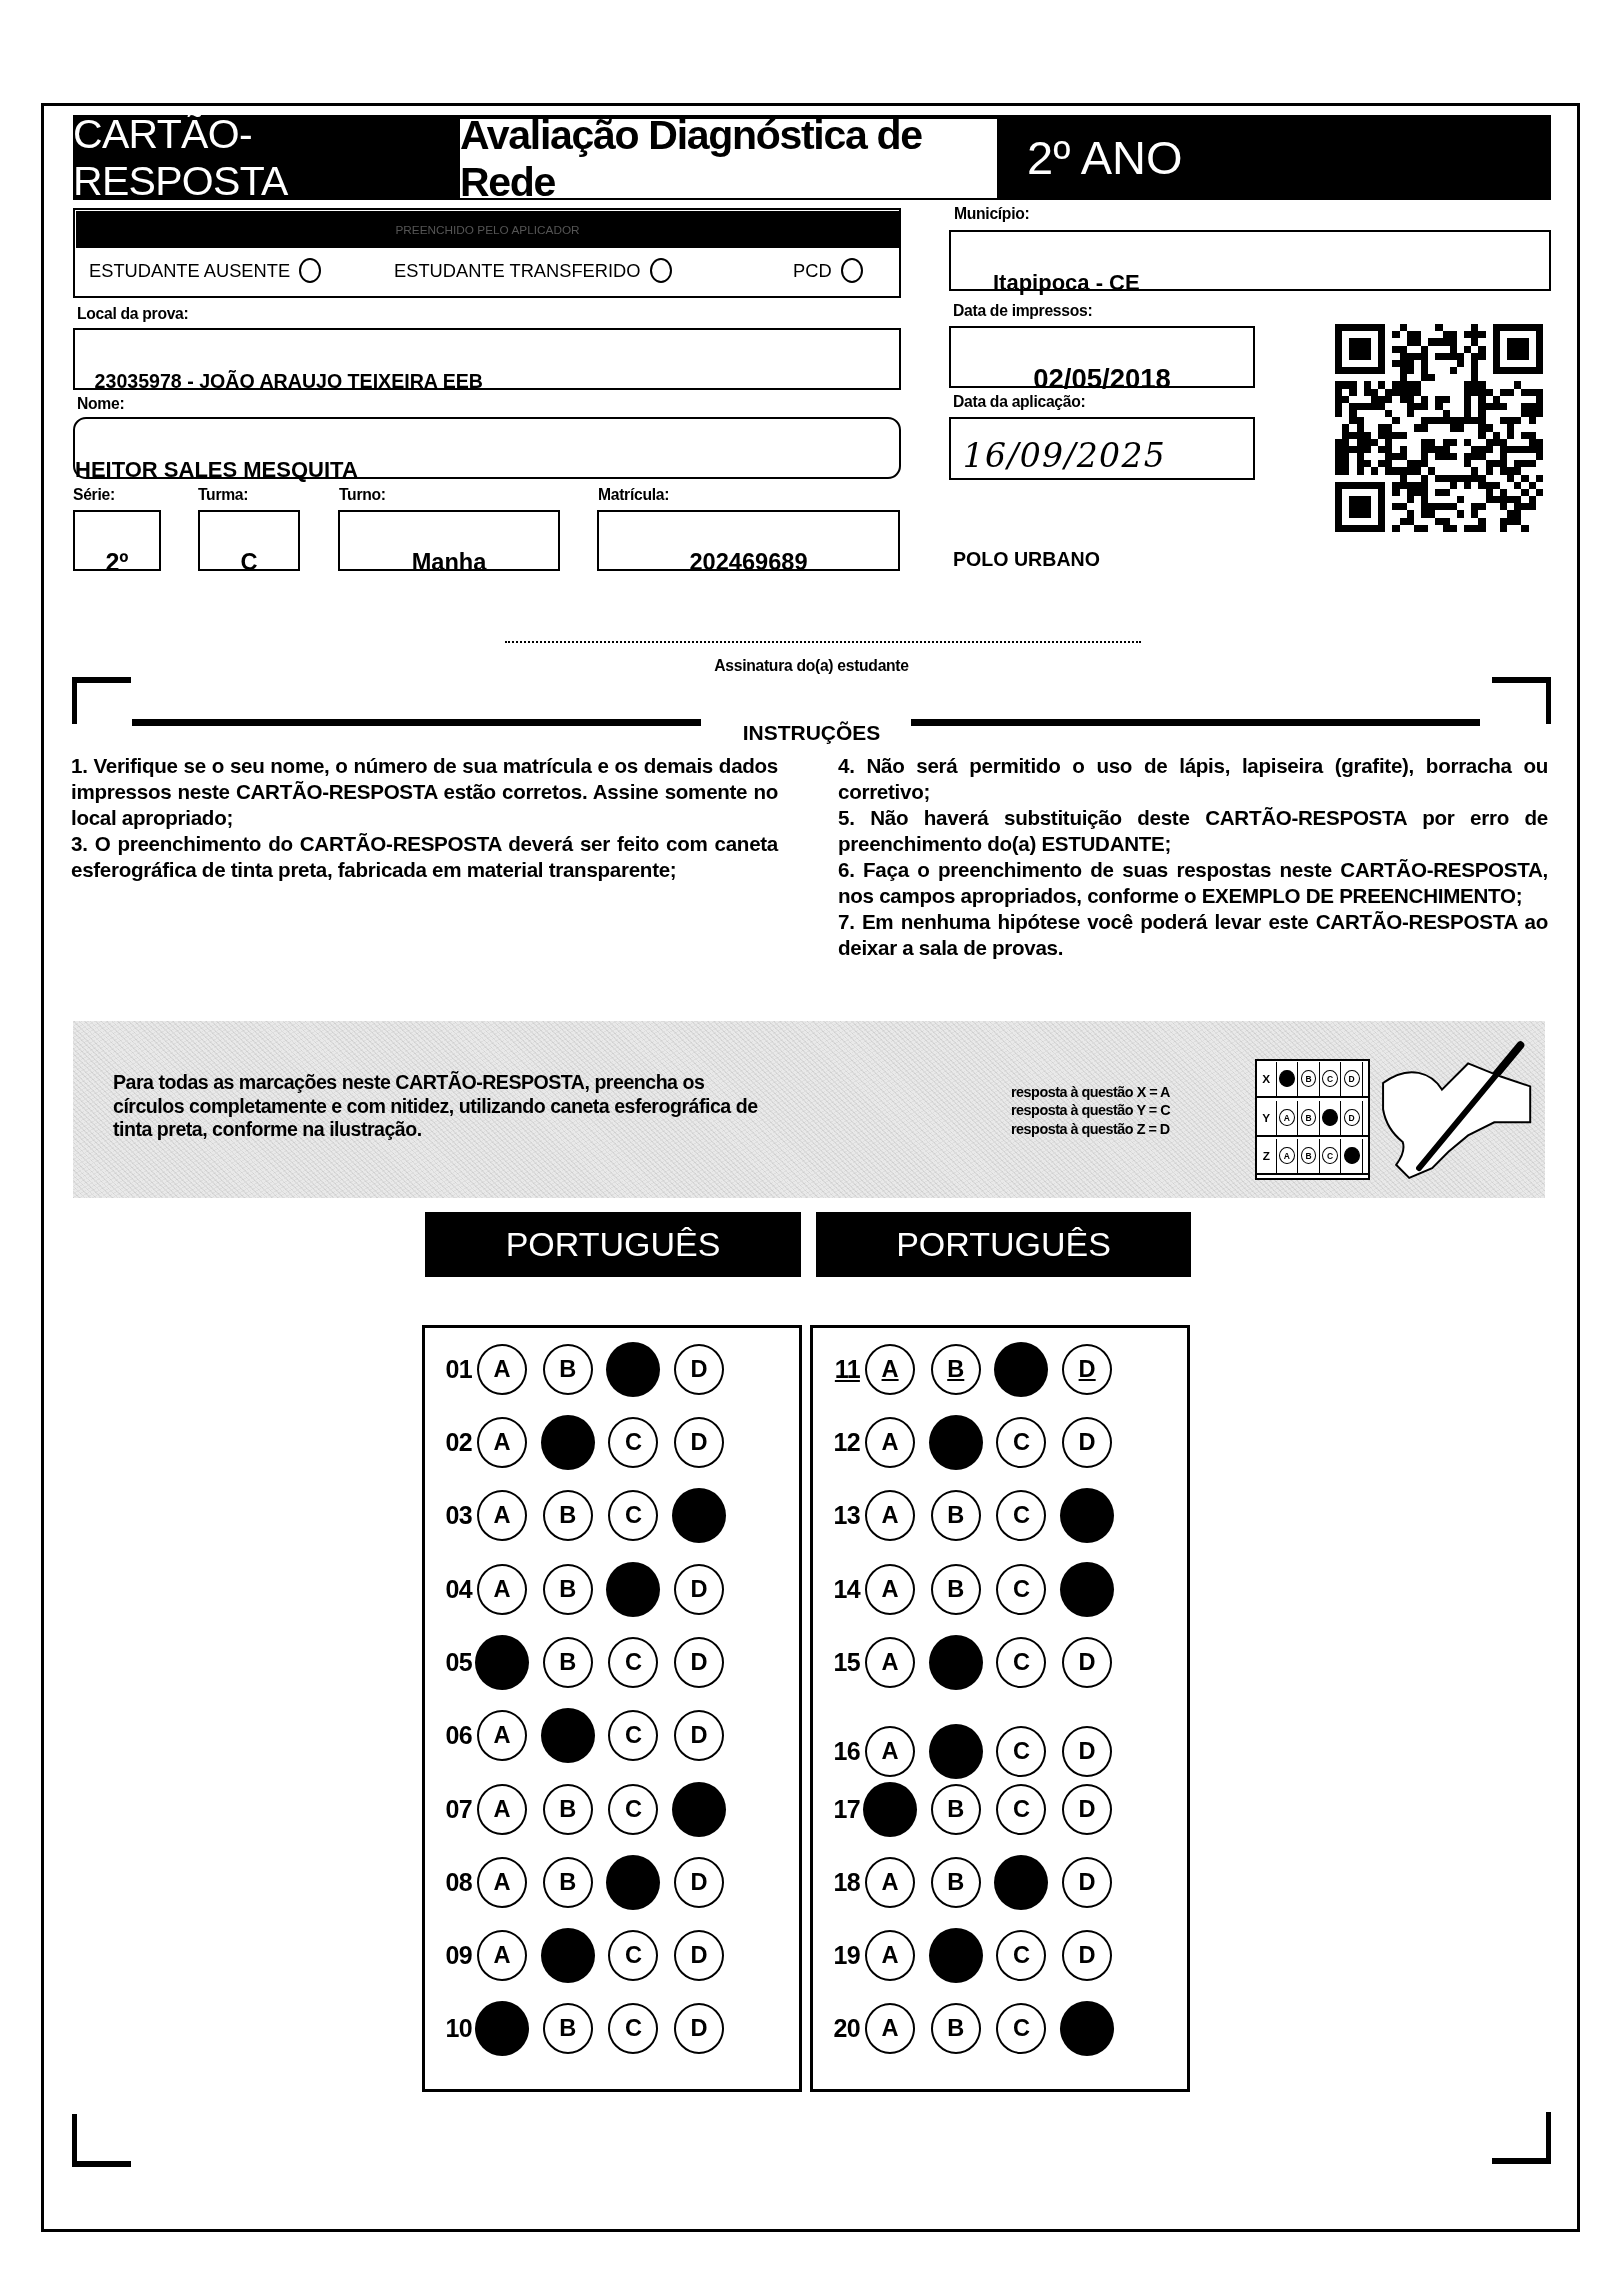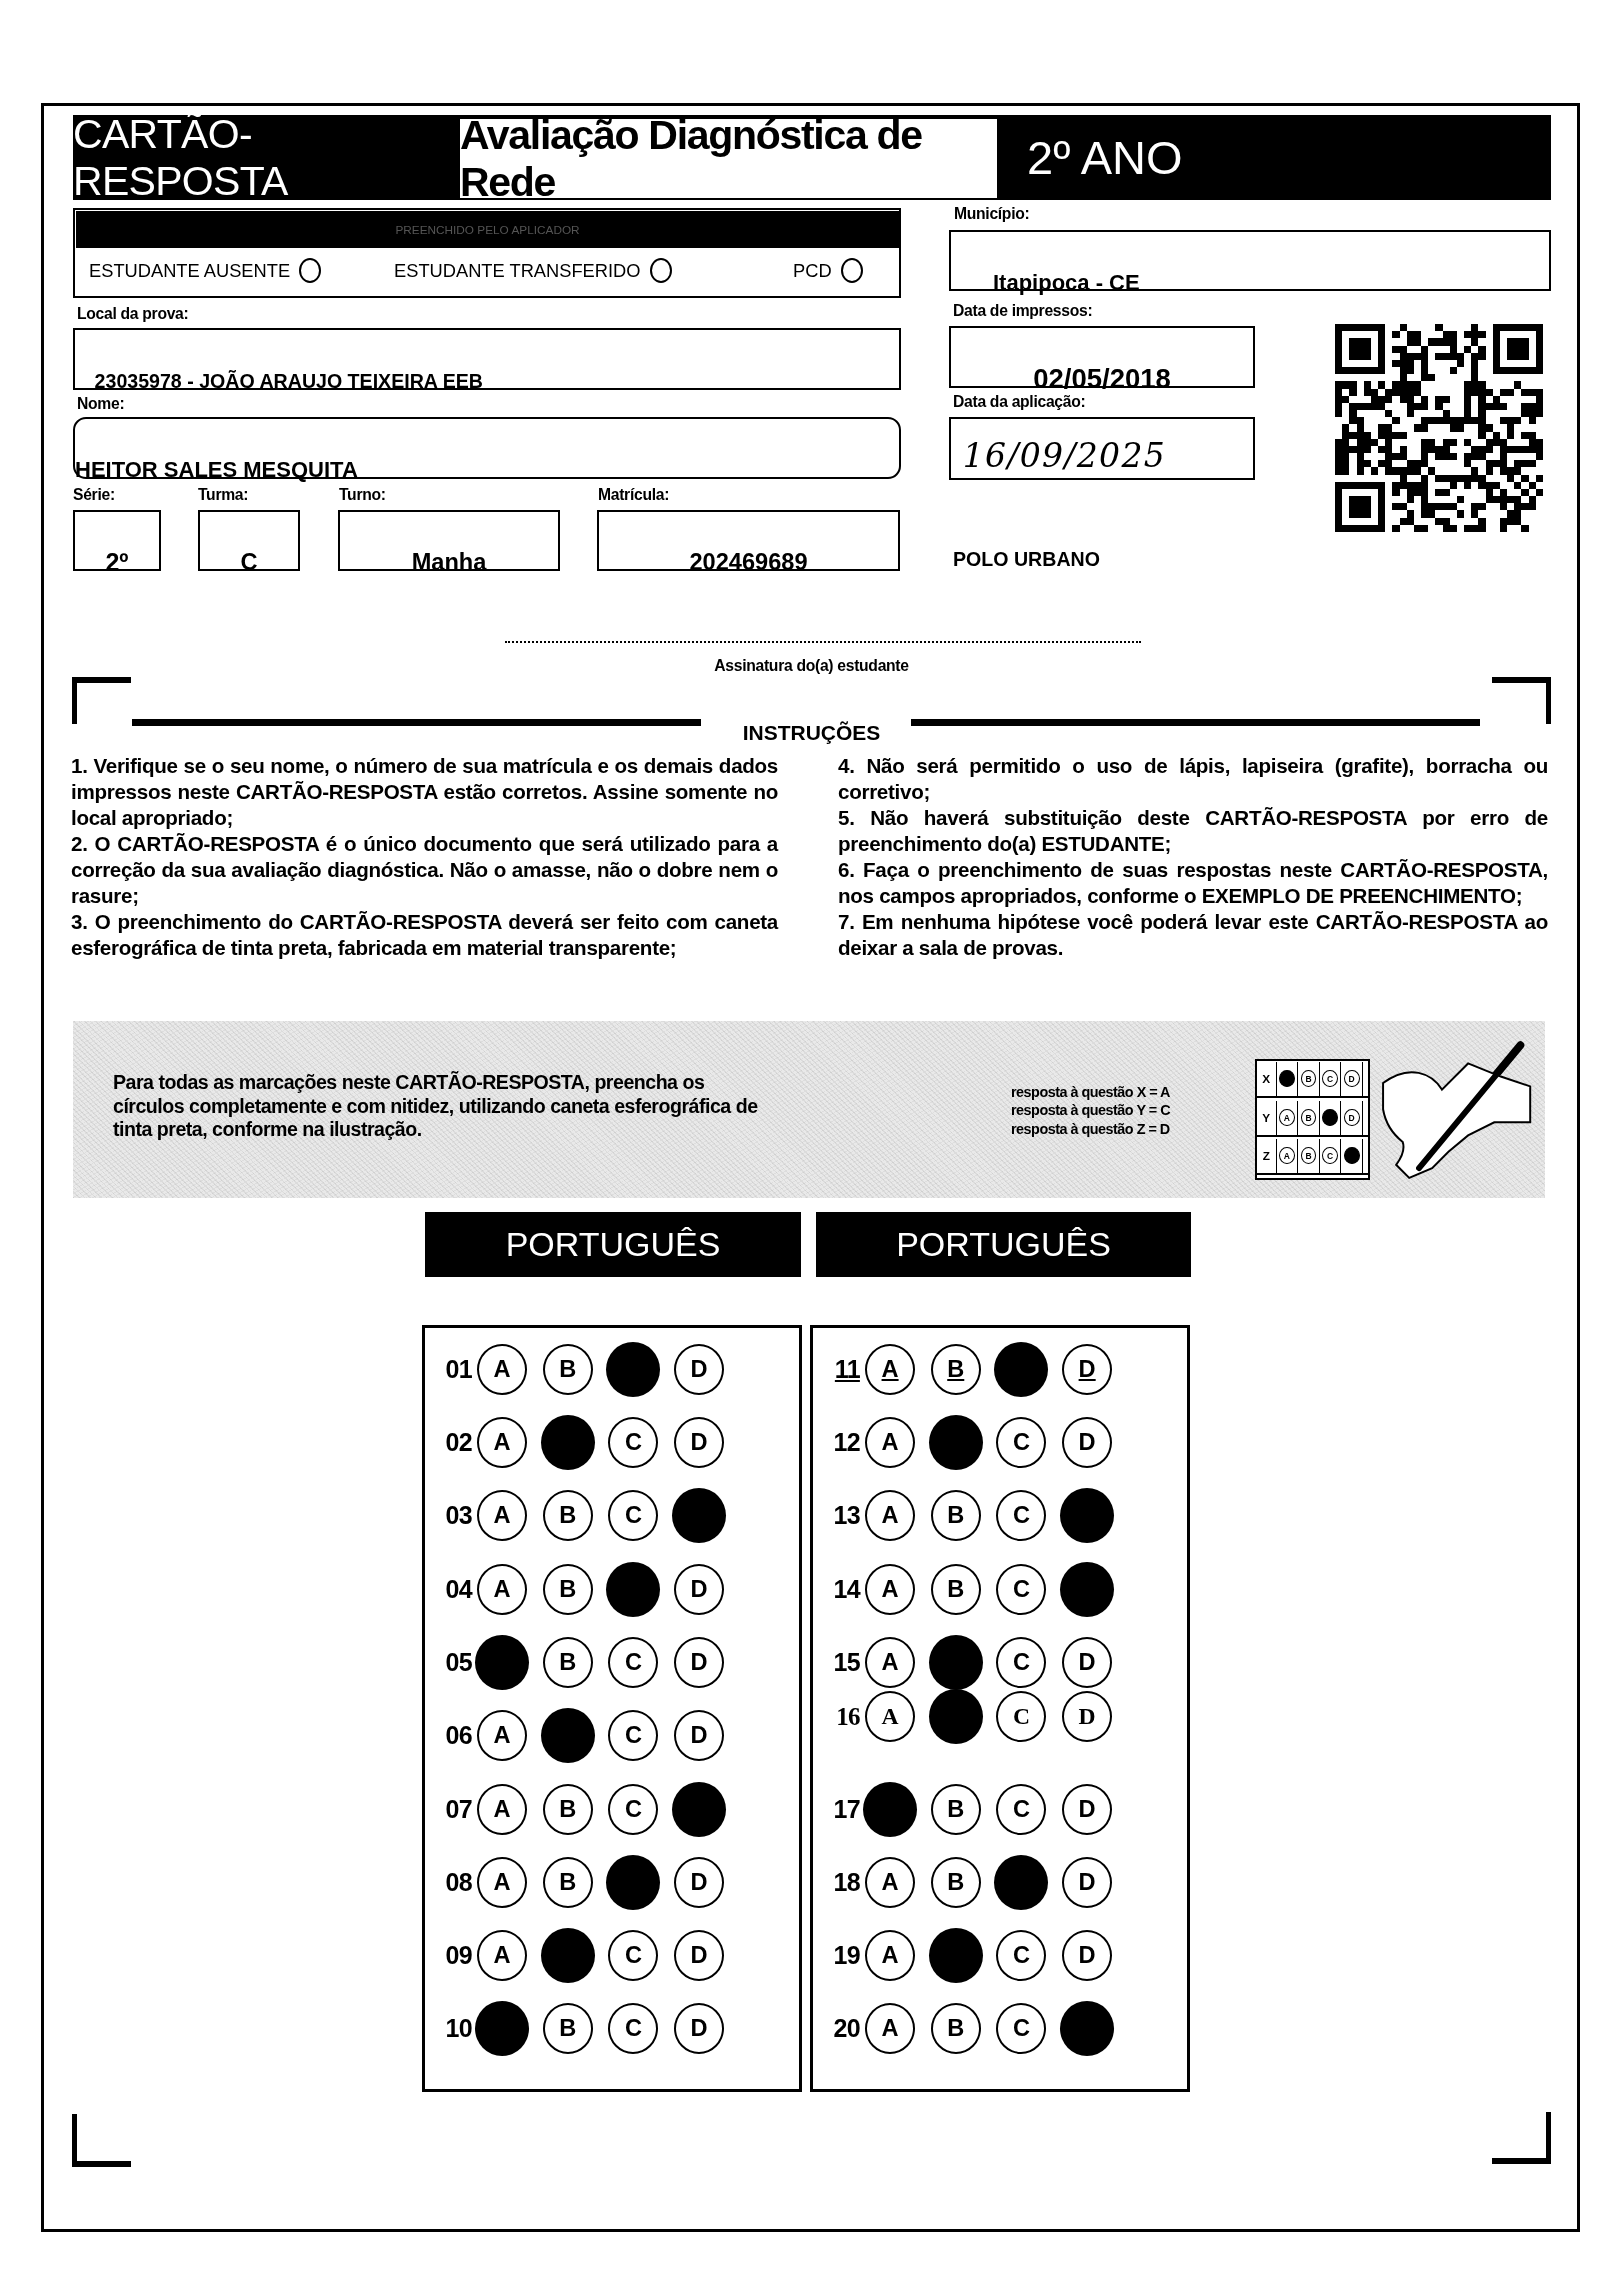--- a/index.html
+++ b/index.html
@@ -472,21 +472,20 @@
 <div class="abs corner" style="left:72px; top:2161px; width:59px; height:5.9px;"></div>
 <div class="abs corner" style="left:1546px; top:2112px; width:5.2px; height:52px;"></div>
 <div class="abs corner" style="left:1492px; top:2158px; width:59px; height:5.9px;"></div>
 
 <div class="abs corner" style="left:132px; top:719px; width:569px; height:6.5px;"></div>
 <div class="abs corner" style="left:911px; top:719px; width:569px; height:6.5px;"></div>
 <div class="abs" style="left:0; width:1623px; top:721px; text-align:center; font-size:21px; font-weight:bold;">INSTRUÇÕES</div>
 
 <div class="abs instr-col" style="left:71px; width:707px;">
   <div>1. Verifique se o seu nome, o número de sua matrícula e os demais dados impressos neste CARTÃO-RESPOSTA estão corretos. Assine somente no local apropriado;</div>
-  <div>2. O CARTÃO-RESPOSTA é o único documento que será utilizado para a correção da sua avaliação diagnóstica. Não o amasse, não o dobre nem o rasure;</div>
   <div>3. O preenchimento do CARTÃO-RESPOSTA deverá ser feito com caneta esferográfica de tinta preta, fabricada em material transparente;</div>
 </div>
 <div class="abs instr-col" style="left:838px; width:710px;">
   <div>4. Não será permitido o uso de lápis, lapiseira (grafite), borracha ou corretivo;</div>
   <div>5. Não haverá substituição deste CARTÃO-RESPOSTA por erro de preenchimento do(a) ESTUDANTE;</div>
   <div>6. Faça o preenchimento de suas respostas neste CARTÃO-RESPOSTA, nos campos apropriados, conforme o EXEMPLO DE PREENCHIMENTO;</div>
   <div>7. Em nenhuma hipótese você poderá levar este CARTÃO-RESPOSTA ao deixar a sala de provas.</div>
 </div>
 
 <div class="abs example"></div>
@@ -657,21 +656,21 @@
       <span class="bubble">C</span>
       <span class="bubble filled">D</span>
     </div>
     <div class="row" style="top: 305px; left: 7.9px;">
       <span class="qnum">15</span>
       <span class="bubble">A</span>
       <span class="bubble filled">B</span>
       <span class="bubble">C</span>
       <span class="bubble">D</span>
     </div>
-    <div class="row" style="top: 359px; left: 7.9px; font-family: Liberation Serif, serif;">
+    <div class="row" style="top: 394px; left: 7.9px;">
       <span class="qnum">16</span>
       <span class="bubble">A</span>
       <span class="bubble filled">B</span>
       <span class="bubble">C</span>
       <span class="bubble">D</span>
     </div>
     <div class="row" style="top: 452px; left: 7.9px;">
       <span class="qnum">17</span>
       <span class="bubble filled">A</span>
       <span class="bubble">B</span>

